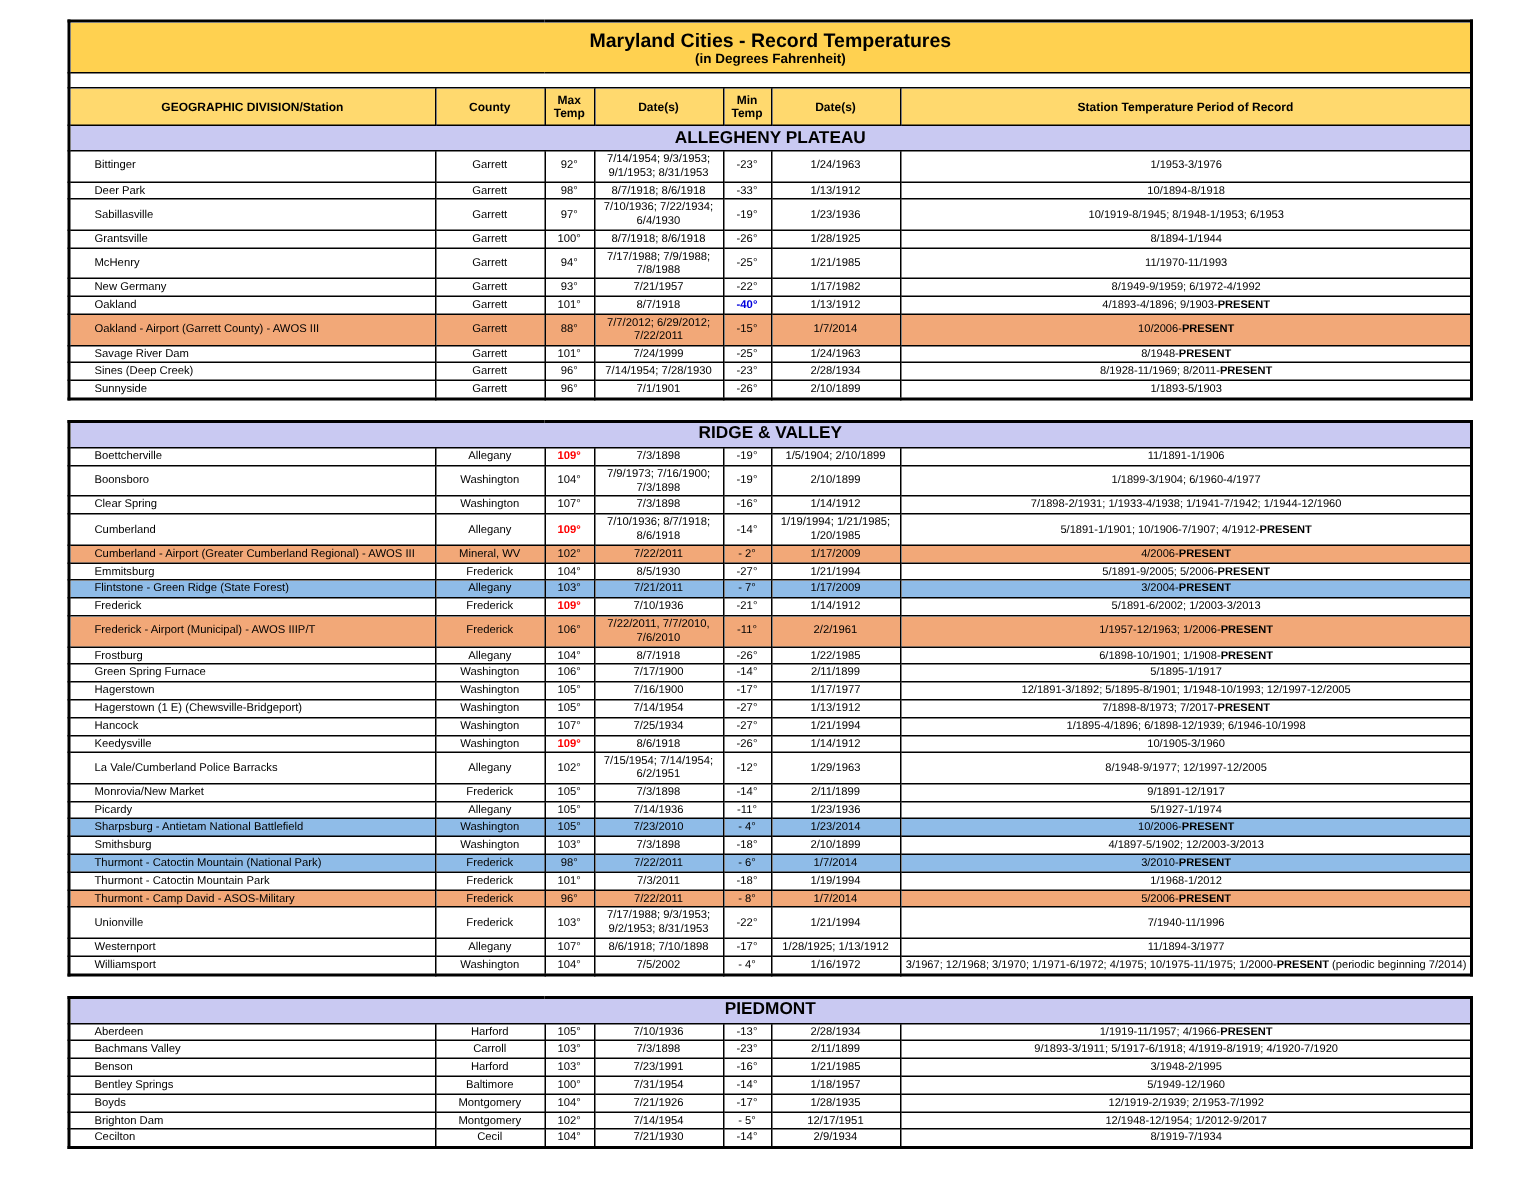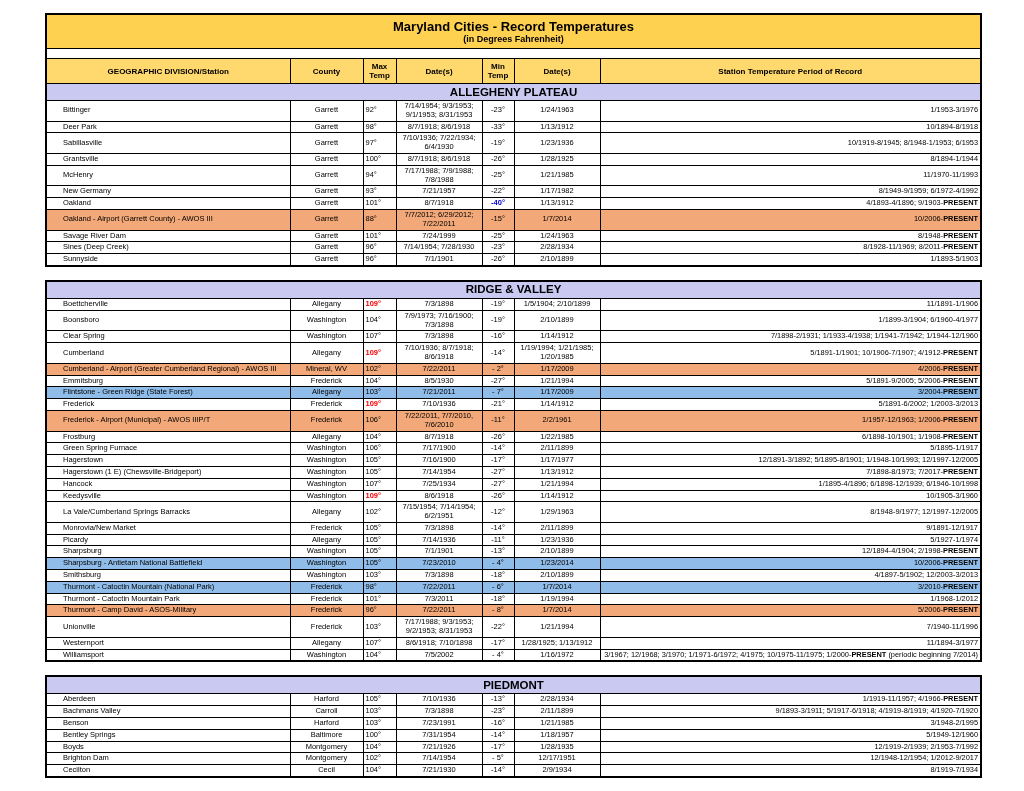--- a/index.html
+++ b/index.html
@@ -12,24 +12,24 @@
   table.block{border-collapse:collapse;width:935px;table-layout:fixed;border:2px solid #000;margin-bottom:13px;}
   td,th{border:1px solid #000;font-size:7.5px;line-height:8.8px;padding:1px 2px;vertical-align:middle;overflow:hidden;}
   tr.title-row td{background:var(--title-bg);border-bottom:1px solid #000;text-align:center;padding:4px 2px 3px 2px;}
   .main-title{font-size:13px;font-weight:bold;line-height:15px;}
   .sub-title{font-size:9px;font-weight:bold;line-height:11px;}
   tr.gap-row td{background:#fff;height:9px;padding:0;}
   tr.colhead th{background:var(--header-bg);font-size:8px;font-weight:bold;text-align:center;height:22px;line-height:9px;}
   tr.section-row td{background:var(--section-bg);font-size:11.5px;font-weight:bold;text-align:center;height:14px;line-height:13px;padding:1px;}
   td.c-station{text-align:left;white-space:nowrap;padding-left:16px;}
   td.c-county{text-align:center;}
-  td.c-max{text-align:left;}
+  td.c-max{text-align:center;}
   td.c-dates{text-align:center;padding:1px 1px;}
   td.c-min{text-align:center;}
-  td.c-period{text-align:right;white-space:nowrap;padding-left:3px;font-size:7.4px;}
+  td.c-period{text-align:center;white-space:nowrap;padding-left:3px;font-size:7.4px;}
   tr.hl-orange td{background:var(--orange-row);}
   tr.hl-blue td{background:var(--blue-row);}
   td.rec-high{color:var(--rec-high);font-weight:bold;}
   td.rec-low{color:var(--rec-low);font-weight:bold;}
   b{font-weight:bold;}
 </style>
 </head>
 <body>
 
 <div class="page">
@@ -315,21 +315,21 @@
         <tr>
           <td class="c-station">Keedysville</td>
           <td class="c-county">Washington</td>
           <td class="c-max rec-high">109°</td>
           <td class="c-dates">8/6/1918</td>
           <td class="c-min">-26°</td>
           <td class="c-dates">1/14/1912</td>
           <td class="c-period">10/1905-3/1960</td>
         </tr>
         <tr>
-          <td class="c-station">La Vale/Cumberland Springs Barracks</td>
+          <td class="c-station">La Vale/Cumberland Police Barracks</td>
           <td class="c-county">Allegany</td>
           <td class="c-max">102°</td>
           <td class="c-dates">7/15/1954; 7/14/1954; 6/2/1951</td>
           <td class="c-min">-12°</td>
           <td class="c-dates">1/29/1963</td>
           <td class="c-period">8/1948-9/1977; 12/1997-12/2005</td>
         </tr>
         <tr>
           <td class="c-station">Monrovia/New Market</td>
           <td class="c-county">Frederick</td>
@@ -340,29 +340,20 @@
           <td class="c-period">9/1891-12/1917</td>
         </tr>
         <tr>
           <td class="c-station">Picardy</td>
           <td class="c-county">Allegany</td>
           <td class="c-max">105°</td>
           <td class="c-dates">7/14/1936</td>
           <td class="c-min">-11°</td>
           <td class="c-dates">1/23/1936</td>
           <td class="c-period">5/1927-1/1974</td>
-        </tr>
-        <tr>
-          <td class="c-station">Sharpsburg</td>
-          <td class="c-county">Washington</td>
-          <td class="c-max">105°</td>
-          <td class="c-dates">7/1/1901</td>
-          <td class="c-min">-13°</td>
-          <td class="c-dates">2/10/1899</td>
-          <td class="c-period">12/1894-4/1904; 2/1998-<b>PRESENT</b></td>
         </tr>
         <tr class="hl-blue">
           <td class="c-station">Sharpsburg - Antietam National Battlefield</td>
           <td class="c-county">Washington</td>
           <td class="c-max">105°</td>
           <td class="c-dates">7/23/2010</td>
           <td class="c-min">- 4°</td>
           <td class="c-dates">1/23/2014</td>
           <td class="c-period">10/2006-<b>PRESENT</b></td>
         </tr>

